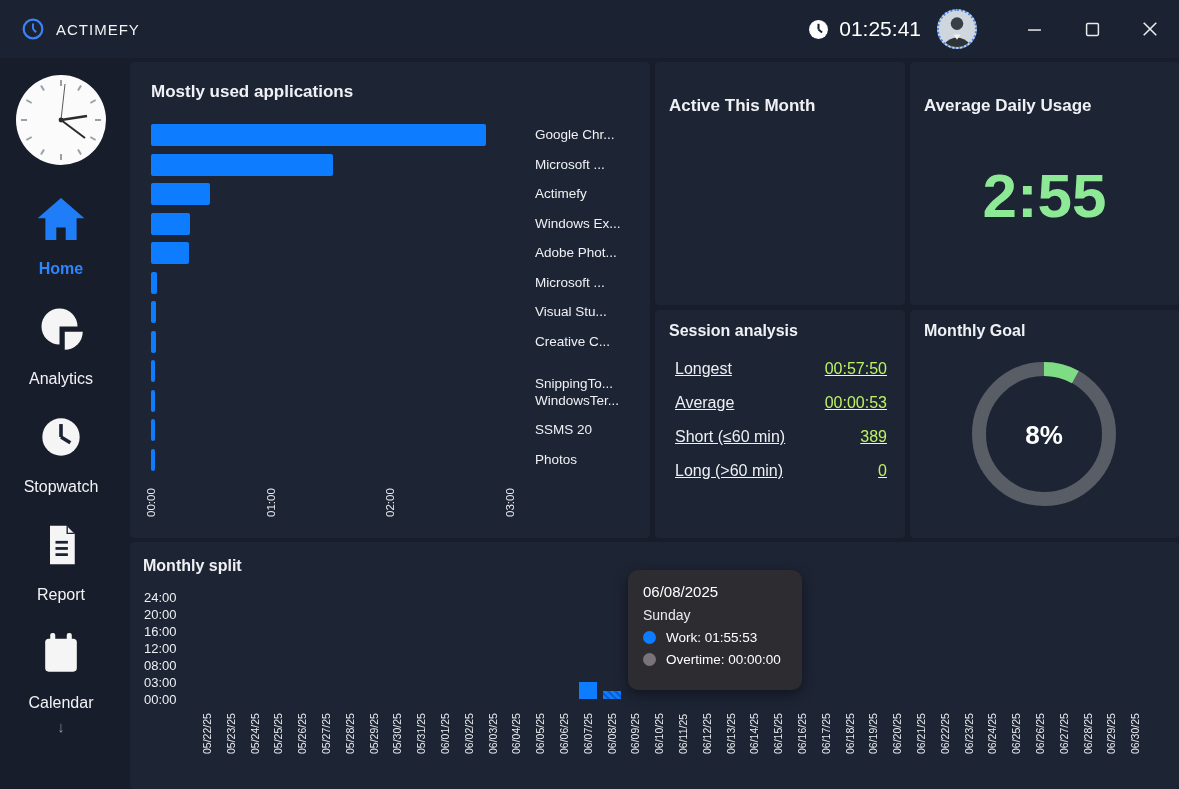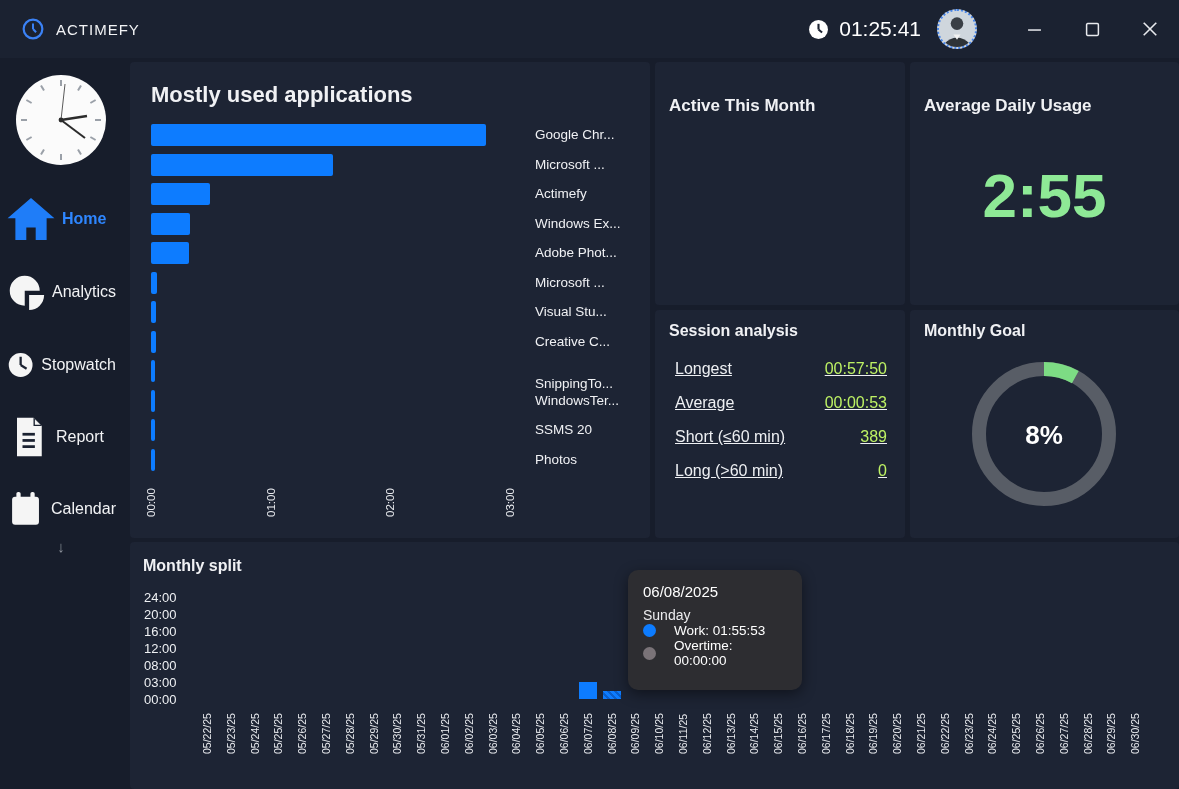--- a/index.html
+++ b/index.html
@@ -16,38 +16,38 @@
   .time-wrap { display:flex; align-items:center; gap:10px; margin-right:16px; }
   .time-text { font-size:21px; color:#ffffff; }
   .avatar { width:40px; height:40px; border-radius:50%; border:2px dotted #4a86e8;
             overflow:hidden; margin-right:28px; cursor:pointer; background:#cfd6dd; }
   .wc { width:58px; height:58px; display:flex; align-items:center; justify-content:center; cursor:pointer; }
 
   
   .sidebar { position:absolute; left:0; top:58px; width:122px; height:731px;
              display:flex; flex-direction:column; align-items:center; }
   .clock-widget { margin-top:16px; }
-  .nav-item { margin-top:26px; display:flex; flex-direction:row; align-items:center;
-              gap:6px; cursor:pointer; width:110px; }
+  .nav-item { margin-top:26px; display:flex; flex-direction:column; align-items:center;
+              gap:18px; cursor:pointer; width:110px; }
   .nav-label { font-size:16px; color:#f2f3f5; }
   .nav-item.active .nav-label { color:#2e86ff; font-weight:bold; }
   .scroll-ind { margin-top:6px; color:#8d939c; font-size:15px; }
 
   
   .panel { position:absolute; background:#1d2434; border-radius:4px; }
   .panel-title { font-size:16px; color:#f0f1f4; }
   #apps-panel    { left:130px; top:62px;  width:520px; height:476px; }
   #active-panel  { left:655px; top:62px;  width:250px; height:243px; }
   #avg-panel     { left:910px; top:62px;  width:269px; height:243px; }
   #session-panel { left:655px; top:310px; width:250px; height:228px; }
   #goal-panel    { left:910px; top:310px; width:269px; height:228px; }
   #monthly-panel { left:130px; top:542px; width:1049px; height:247px; }
 
   
-  #apps-panel .panel-title { position:absolute; left:21px; top:20px; font-size:22px; }
+  #apps-panel .panel-title { position:absolute; left:21px; top:20px; font-size:17px; }
   .hbar { position:absolute; left:21px; height:22px; background:#0d7cff; border-radius:2px; }
   .app-label { position:absolute; left:405px; font-size:13.5px; color:#f0f1f4; white-space:nowrap; }
   .vlabel { position:absolute; transform-origin:0 0; transform:rotate(-90deg);
             font-size:11.5px; color:#e8eaee; white-space:nowrap; }
   .htick { width:40px; }
   .dtick { width:48px; font-size:10.5px; }
 
   
   .stat-title { position:absolute; left:14px; top:34px; font-size:17px; }
   .stat-value { position:absolute; left:0; right:0; top:98px; text-align:center;
@@ -70,21 +70,21 @@
   .ytick { position:absolute; left:14px; width:52px; text-align:left; font-size:13px; color:#eef0f3; }
   .mbar { position:absolute; width:18px; background:#0d7cff; }
   .mbar.hl { background:repeating-linear-gradient(45deg,#0d7cff 0 3px,#0a5ecb 3px 5px); }
 
   
   .tooltip { position:absolute; left:628px; top:570px; width:174px; height:120px;
              background:#2d2d31; border-radius:10px; padding:13px 15px; z-index:10;
              box-shadow:0 4px 14px rgba(0,0,0,.45); }
   .tt-date { font-size:15px; color:#ffffff; }
   .tt-day  { font-size:14px; color:#ececee; margin-top:7px; }
-  .tt-row  { display:flex; align-items:center; gap:18px; margin-top:0; font-size:13.5px; color:#ffffff; }
+  .tt-row  { display:flex; align-items:center; gap:10px; margin-top:7px; font-size:13.5px; color:#ffffff; }
   .tt-row:first-of-type { margin-top:17px; }
   .tt-dot  { width:13px; height:13px; border-radius:50%; flex:none; }
 </style>
 </head>
 <body>
 
 <div class="window">
 
   <header class="titlebar">
     <div class="tb-left">

